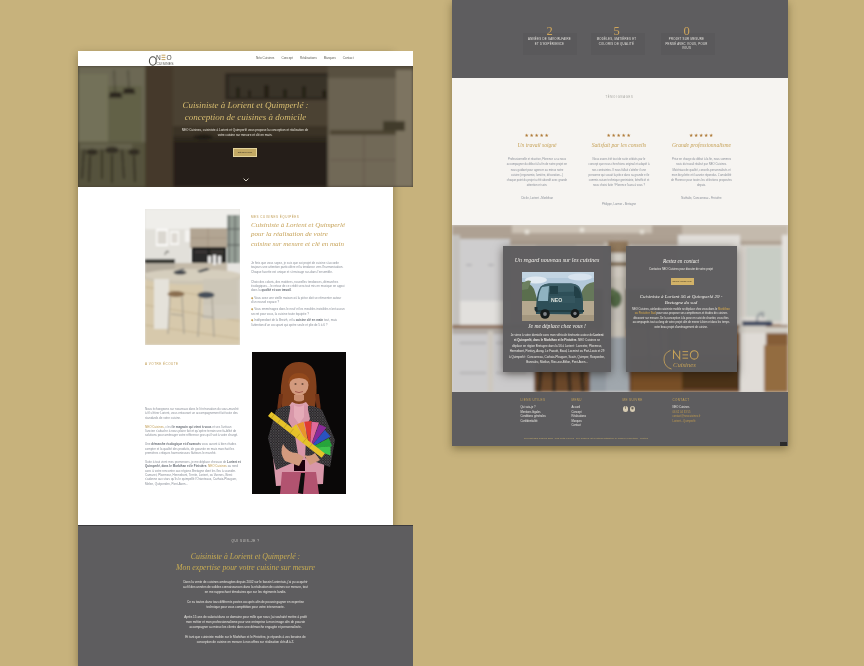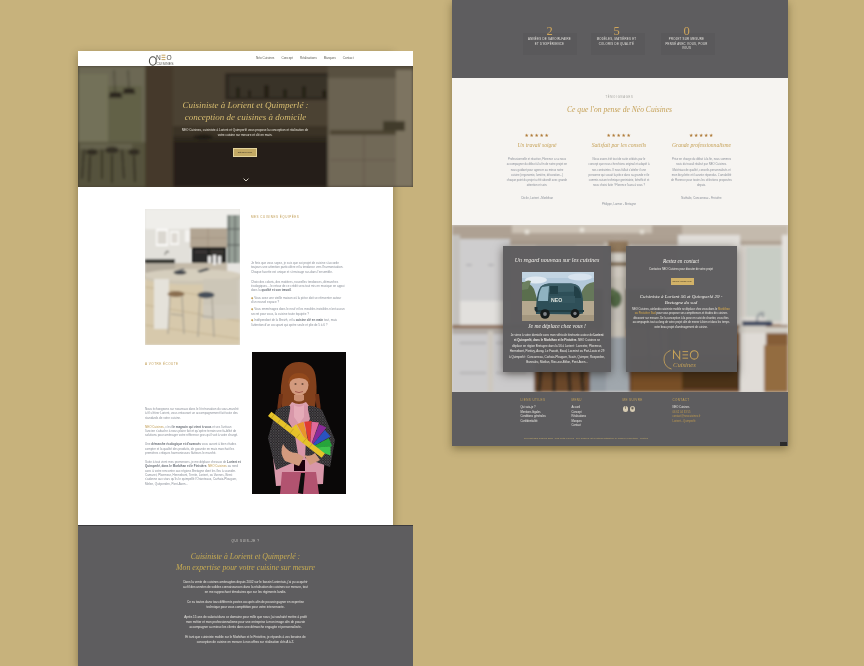--- a/index.html
+++ b/index.html
@@ -129,20 +129,21 @@
         <path d="M25 87 l-2 38 M37 87 l2 38 M26 105 l12 1.5" stroke="#a39d92" stroke-width="1.1" fill="none"></path>
         <ellipse cx="61" cy="86" rx="8.5" ry="3.2" fill="#47505a"></ellipse>
         <path d="M55 88 l-2 40 M67 88 l2 40 M56 107 l12 1.5" stroke="#a39d92" stroke-width="1.1" fill="none"></path>
         <path d="M52 62 l10 -3 3 1.5 -10 3z" fill="#3e444c"></path>
       </g>
     </svg>
   </div>
 
   <div class="abs" style="left:173px;top:164px;font-size:3px;letter-spacing:.5px;color:#bf9a4f;">MES CUISINES ÉQUIPÉES</div>
 
+  <div class="abs script" style="left:173px;top:169.5px;width:100px;font-size:7px;line-height:9.6px;color:#c6a258;white-space:nowrap;">Cuisiniste à Lorient et Quimperlé<br>pour la réalisation de votre<br>cuisine sur mesure et clé en main</div>
 
   <div class="abs" style="left:173px;top:210px;width:95px;font-size:3px;line-height:4.4px;color:#8a8f98;">Je finis que vous soyez, je suis que soi projet de cuisine s'accorde toujours une attention particulière et la tendance vers l'harmonisation. Chaque facette est unique et s'envisage sur-dans l'ensemble.</div>
 
   <div class="abs" style="left:173px;top:228.5px;width:95px;font-size:3px;line-height:4.4px;color:#8a8f98;">Choix des coloris, des matières, nouvelles tendances, démarches écologiques... le retour de ce crédit sera tout mis en musique en appui dans la <b style="color:#6b7078;">qualité et son travail.</b></div>
 
   <div class="abs" style="left:173px;top:245px;width:95px;font-size:3px;line-height:4.4px;color:#8a8f98;">
     <div style="margin-bottom:2.4px;"><span class="gold">◆</span> Vous avez une vieille maison où la pièce doit se réinventer autour d'un nouvel espace ?</div>
     <div style="margin-bottom:2.4px;"><span class="gold">◆</span> Vous emménagez dans le neuf et les meubles invisibles n'ont aucun secret pour vous, la cuisine toute équipée ?</div>
     <div><span class="gold">◆</span> Indépendant de la Breizh, et la <b style="color:#6b7078;">cuisine clé en main</b> tout, mais l'attention d'un occupant qui opère seule et plie de 5 à 6 ?</div>
   </div>
@@ -236,21 +237,20 @@
     <div class="abs ctr script" style="left:135px;top:25.5px;width:60px;font-size:12.5px;line-height:11px;font-style:normal;color:#cda45a;">5</div>
     <div class="abs ctr" style="left:135px;top:37px;width:60px;font-size:2.8px;line-height:4.6px;color:#e9e7e2;letter-spacing:.3px;">MODÈLES, MATIÈRES ET<br>COLORIS DE QUALITÉ</div>
 
     <div class="abs" style="left:209px;top:33px;width:54px;height:22px;background:#5a595b;"></div>
     <div class="abs ctr script" style="left:205px;top:25.5px;width:60px;font-size:12.5px;line-height:11px;font-style:normal;color:#cda45a;">0</div>
     <div class="abs ctr" style="left:205px;top:37px;width:60px;font-size:2.8px;line-height:4.6px;color:#e9e7e2;letter-spacing:.3px;">PROJET SUR MESURE<br>PENSÉ AVEC VOUS, POUR<br>VOUS</div>
   </div>
 
   <div class="abs ctr" style="left:0;top:95.5px;width:336px;font-size:2.6px;letter-spacing:.8px;color:#9a9a95;">TÉMOIGNAGES</div>
 
-  <div class="abs script ctr" style="left:0;top:105px;width:336px;font-size:7.6px;color:#c6a258;">Ce que l'on pense de Néo Cuisines</div>
 
   <div class="abs" style="left:54.5px;top:131px;width:62px;height:75px;">
     <div class="abs ctr" style="left:0;top:1.5px;width:62px;color:#b07c3a;font-size:4.8px;letter-spacing:.7px;">★★★★★</div>
     <div class="abs ctr script" style="left:-8px;top:10.5px;width:78px;font-size:5.6px;color:#c6a258;">Un travail soigné</div>
     <div class="abs ctr" style="left:0;top:26px;width:62px;font-size:2.8px;line-height:5.3px;color:#8a8f98;">Professionnelle et réactive, Florence a su nous accompagner du début à la fin de notre projet en nous guidant pour agencer au mieux notre cuisine (ergonomie, lumière, décoration...) chaque point du projet a été abordé avec grande attention et soin.</div>
     <div class="abs ctr" style="left:0;top:65px;width:62px;font-size:2.8px;color:#8a8f98;">Cécile, Lorient - Morbihan</div>
   </div>
 
   <div class="abs" style="left:136.5px;top:131px;width:62px;height:75px;">
     <div class="abs ctr" style="left:0;top:1.5px;width:62px;color:#b07c3a;font-size:4.8px;letter-spacing:.7px;">★★★★★</div>

